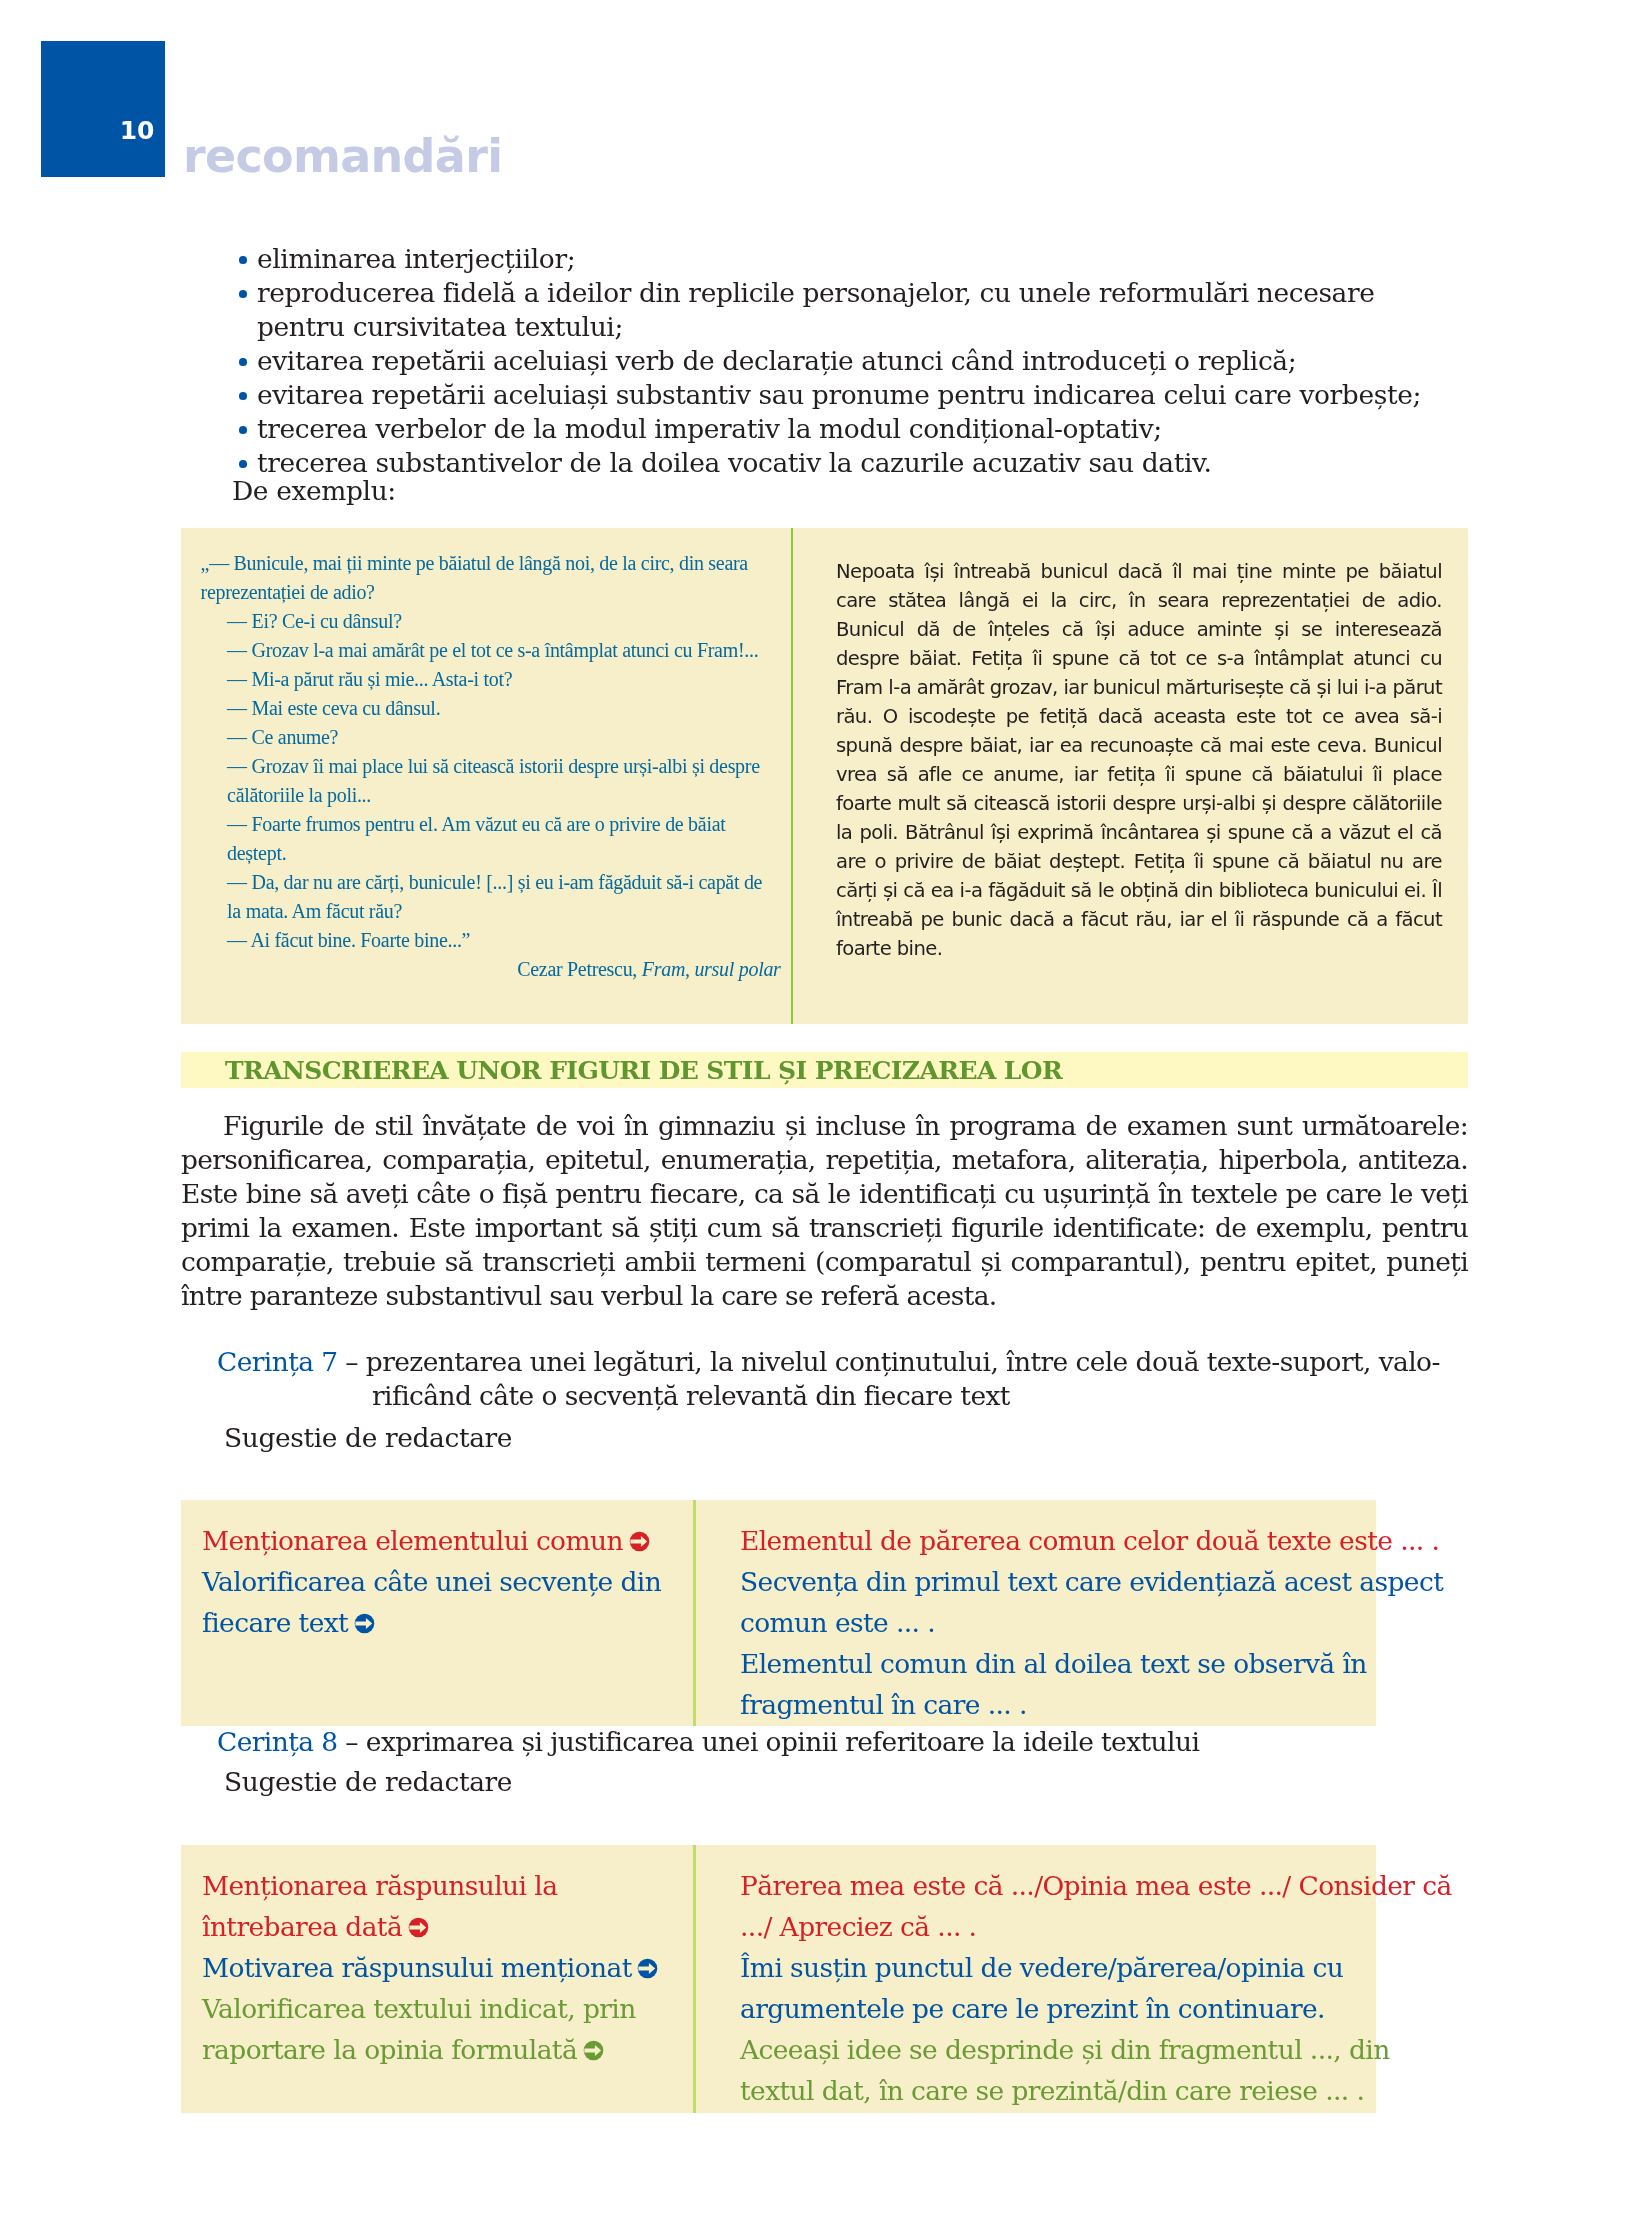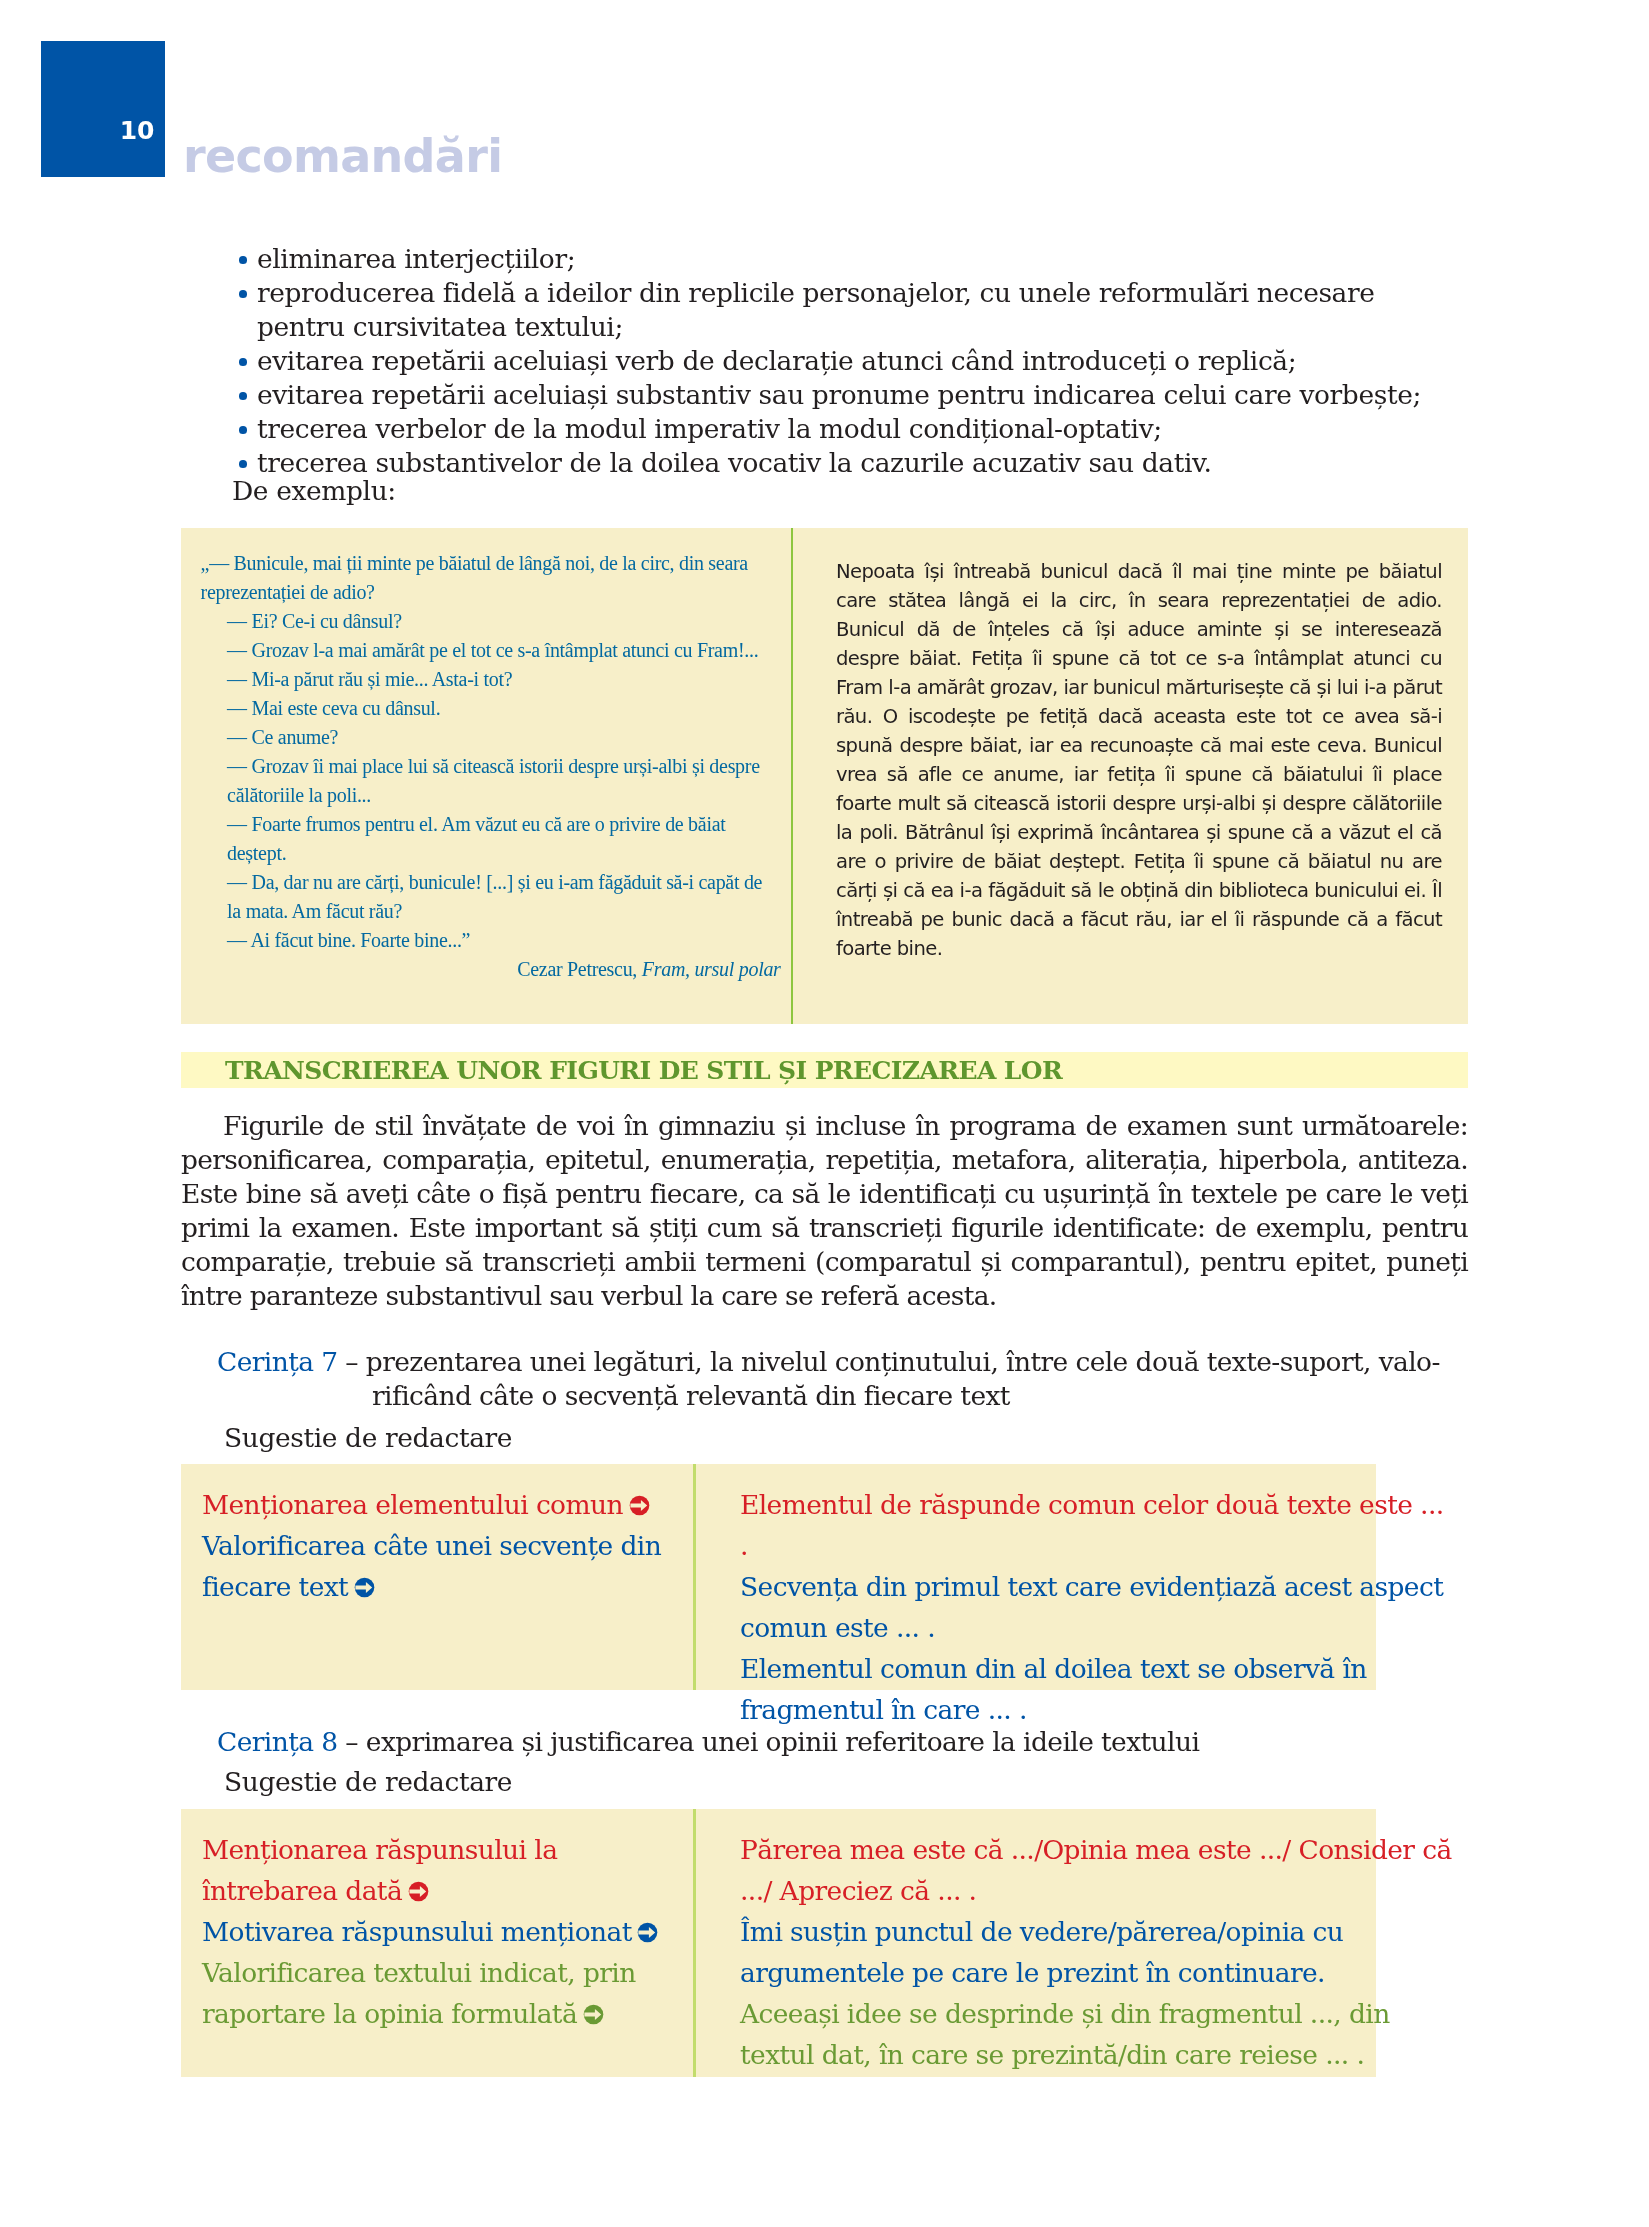--- a/index.html
+++ b/index.html
@@ -35,21 +35,21 @@
 
   .req { position: absolute; left: 181px; width: 1287px; font-size: 26.5px; line-height: 34px; letter-spacing: -0.6px; }
   .req .req-label { color: #0054a6; font-weight: normal; margin-left: 36px; }
   .req-7 { top: 1345px; }
   .req-7 .req-cont { padding-left: 191px; display: block; }
   .req-8 { top: 1725px; }
   .suggest { position: absolute; left: 224px; font-size: 26.5px; letter-spacing: -0.4px; }
   .suggest-7 { top: 1422px; }
   .suggest-8 { top: 1766px; }
 
-  .tbox { position: absolute; left: 181px; width: 1195px; background: #f7efc9; }
+  .tbox { position: absolute; left: 181px; width: 1195px; background: #f7efc9; margin-top: 36px; }
   .tbox .sep { position: absolute; left: 512px; top: 0; width: 2.8px; height: 100%; background: #c2dc6c; }
   .tbox-7 { top: 1464px; height: 226px; }
   .tbox-8 { top: 1809px; height: 268px; }
   .tcol-left { position: absolute; left: 21px; top: 19.6px; width: 482px; font-size: 26.5px; line-height: 41px; letter-spacing: -0.6px; }
   .tcol-right { position: absolute; left: 559px; top: 19.6px; width: 712px; font-size: 26.5px; line-height: 41px; letter-spacing: -0.6px; }
   .red { color: #d71f26; }
   .blue { color: #0054a6; }
   .green { color: #6a9a34; }
   .arrow-icon { display: inline-block; vertical-align: -2.8px; margin-left: 5.6px; }
 </style>
@@ -108,21 +108,21 @@
           <circle cx="15" cy="15" r="14" fill="#d71f26"></circle>
           <path d="M2 12 H17 V7 L26 15 L17 23 V18 H2 Z" fill="#f7efc9"></path>
         </svg></div>
     <div class="blue"><span>Valorificarea câte unei secvențe din fiecare text</span><svg class="arrow-icon" width="21" height="21" viewBox="0 0 30 30">
           <circle cx="15" cy="15" r="14" fill="#0054a6"></circle>
           <path d="M2 12 H17 V7 L26 15 L17 23 V18 H2 Z" fill="#f7efc9"></path>
         </svg></div>
   </div>
   <div class="sep"></div>
   <div class="tcol-right">
-    <div class="red">Elementul de răspunde comun celor două texte este ... .</div>
+    <div class="red">Elementul de părerea comun celor două texte este ... .</div>
     <div class="blue">Secvența din primul text care evidențiază acest aspect comun este ... .</div>
     <div class="blue">Elementul comun din al doilea text se observă în fragmentul în care ... .</div>
   </div>
 </div>
 
 <div class="req req-8">
   <span class="req-label">Cerința 8</span><span> – </span><span>exprimarea și justificarea unei opinii referitoare la ideile textului</span>
 </div>
 <div class="suggest suggest-8">Sugestie de redactare</div>
 

